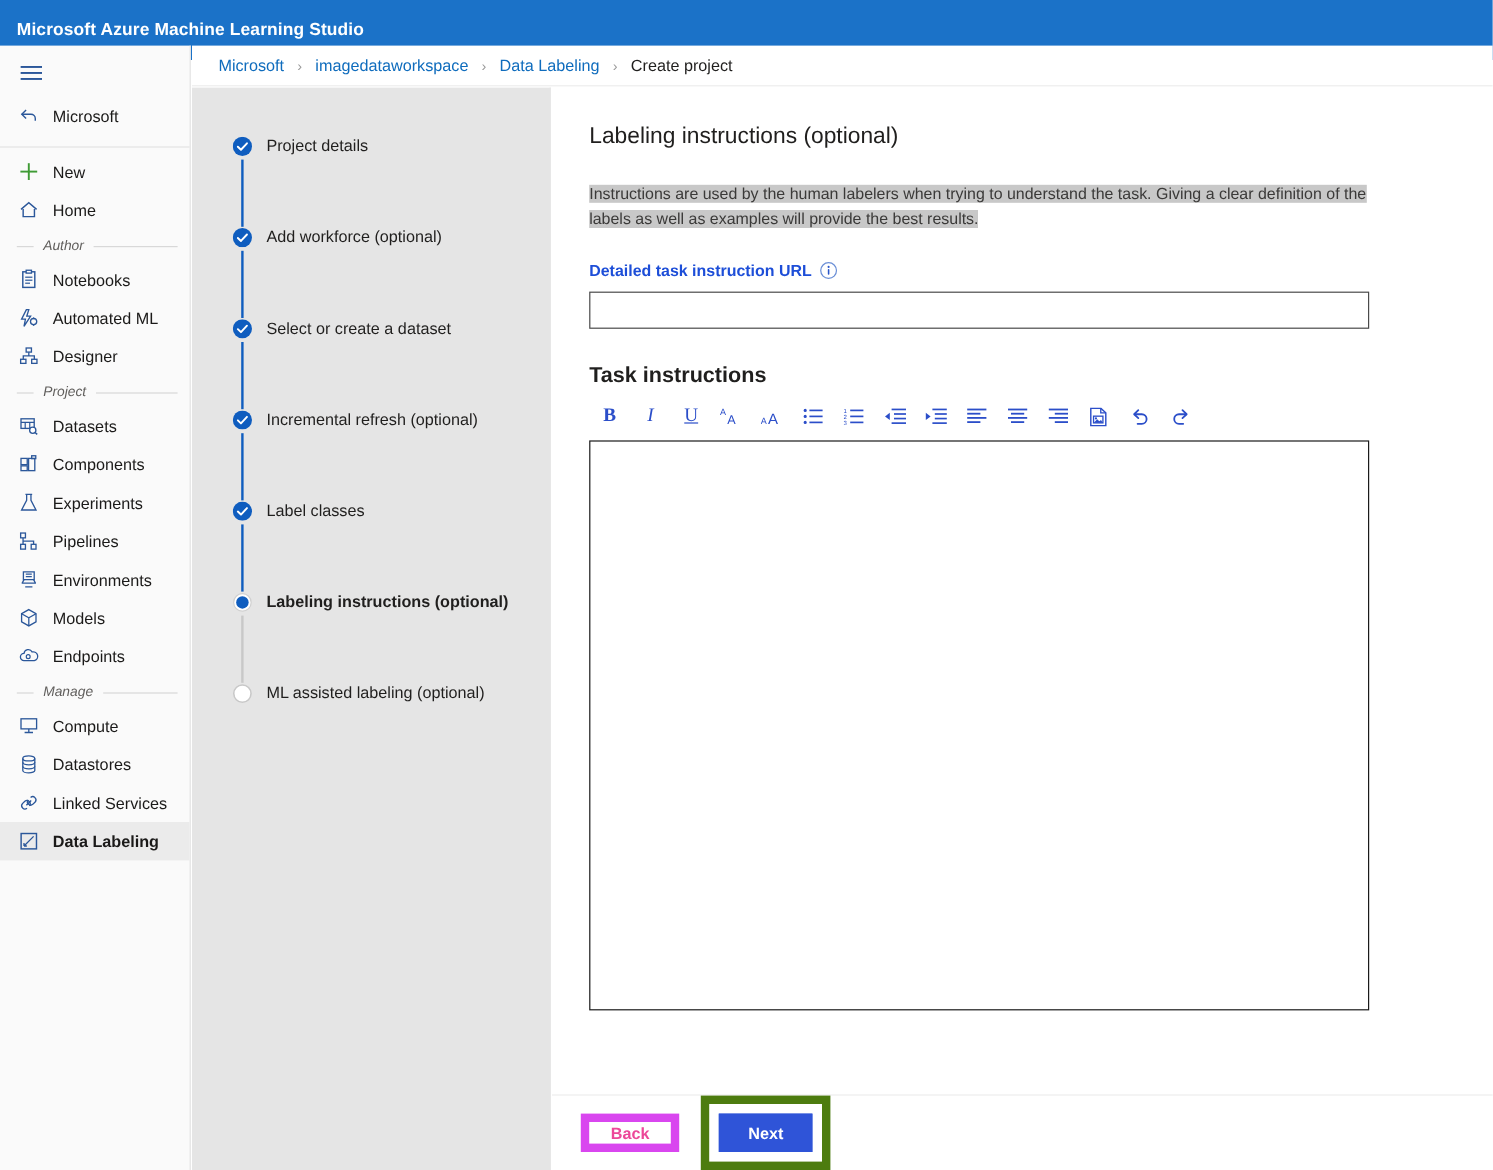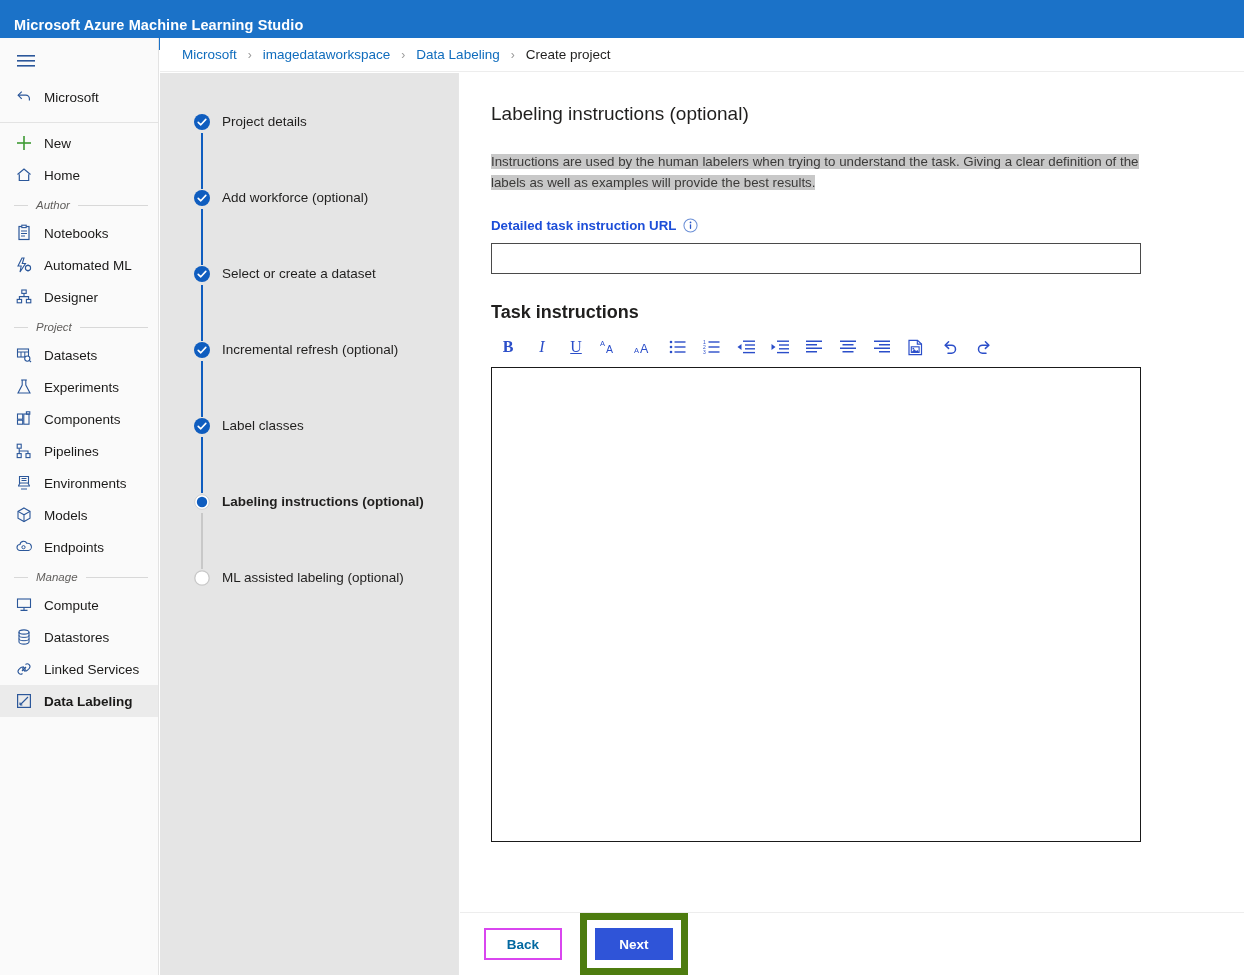--- a/index.html
+++ b/index.html
@@ -134,21 +134,21 @@
   .footer {
     position: absolute; left: 460px; top: 912px; width: 784px; height: 63px;
     background: #fff; border-top: 1px solid #ededed;
     display: flex; align-items: center; padding-left: 24px; gap: 18px;
   }
   .btn {
     height: 32px; min-width: 78px; padding: 0 18px;
     font-size: 13.5px; font-family: "Liberation Sans", sans-serif;
     cursor: pointer; font-weight: bold;
   }
-  .btn-back { background: #fff; border: 2px solid #d946ef; color: #0369a1; }
+  .btn-back { background: #fff; border: 7px solid #d946ef; color: #ec4899; }
   .next-wrap { border: 7px solid #4d7c0f; padding: 8px; display: inline-block; }
   .btn-next { background: #2f54d8; border: 1px solid #2f54d8; color: #ffffff; }
 </style>
 </head>
 <body>
 
 <div class="app">
 
   <div class="topbar">
     <div class="topbar-title">Microsoft Azure Machine Learning Studio</div>
@@ -255,37 +255,37 @@
           <circle cx="12.3" cy="12.6" r="2.6" fill="#fff" stroke="#2b579a" stroke-width="1.1"></circle>
           <path d="M14.2 14.4 L16 16" stroke="#2b579a" stroke-width="1.2"></path>
         </svg>
       </span>
       <span class="nav-label">Datasets</span>
     </div>
 
     <div class="nav-row">
       <span class="nav-ico">
         <svg width="18" height="18" viewBox="0 0 18 18">
-          <path d="M7.2 2 V7 L3 15 H15 L10.8 7 V2" fill="none" stroke="#2b579a" stroke-width="1.1"></path>
-          <path d="M6.2 2 H11.8" stroke="#2b579a" stroke-width="1.1"></path>
-        </svg>
-      </span>
-      <span class="nav-label">Experiments</span>
-    </div>
-
-    <div class="nav-row">
-      <span class="nav-ico">
-        <svg width="18" height="18" viewBox="0 0 18 18">
           <rect x="2.5" y="4" width="5.2" height="5.2" fill="none" stroke="#2b579a" stroke-width="1.1"></rect>
           <rect x="2.5" y="10.2" width="5.2" height="4" fill="none" stroke="#2b579a" stroke-width="1.1"></rect>
           <rect x="8.8" y="4" width="5.2" height="10.2" fill="none" stroke="#2b579a" stroke-width="1.1"></rect>
           <rect x="11.4" y="1.8" width="3.4" height="2.4" fill="none" stroke="#2b579a" stroke-width="1.1"></rect>
         </svg>
       </span>
       <span class="nav-label">Components</span>
+    </div>
+
+    <div class="nav-row">
+      <span class="nav-ico">
+        <svg width="18" height="18" viewBox="0 0 18 18">
+          <path d="M7.2 2 V7 L3 15 H15 L10.8 7 V2" fill="none" stroke="#2b579a" stroke-width="1.1"></path>
+          <path d="M6.2 2 H11.8" stroke="#2b579a" stroke-width="1.1"></path>
+        </svg>
+      </span>
+      <span class="nav-label">Experiments</span>
     </div>
 
     <div class="nav-row">
       <span class="nav-ico">
         <svg width="18" height="18" viewBox="0 0 18 18">
           <rect x="2.2" y="2.2" width="4" height="4" fill="none" stroke="#2b579a" stroke-width="1.1"></rect>
           <rect x="2.2" y="11.6" width="4" height="4" fill="none" stroke="#2b579a" stroke-width="1.1"></rect>
           <rect x="11" y="11.6" width="4" height="4" fill="none" stroke="#2b579a" stroke-width="1.1"></rect>
           <path d="M4.2 6.4 V11.4 M4.2 9 H13 V11.4" fill="none" stroke="#2b579a" stroke-width="1.1"></path>
         </svg>

